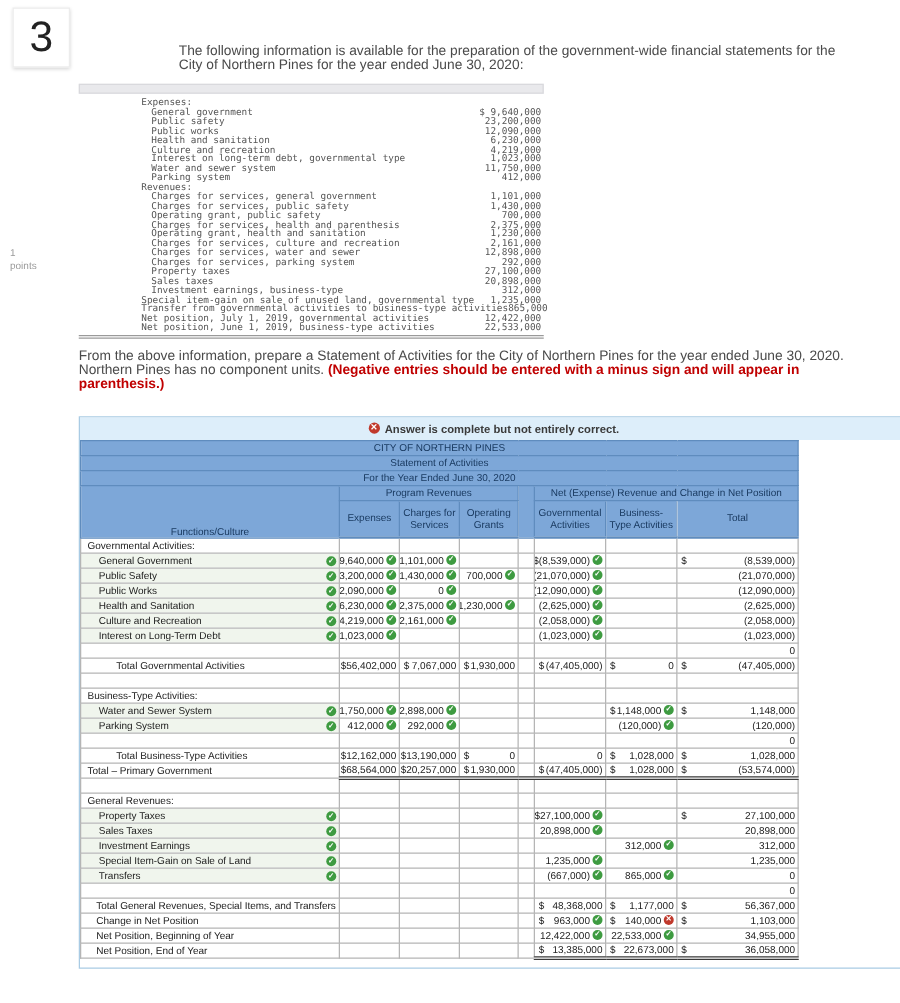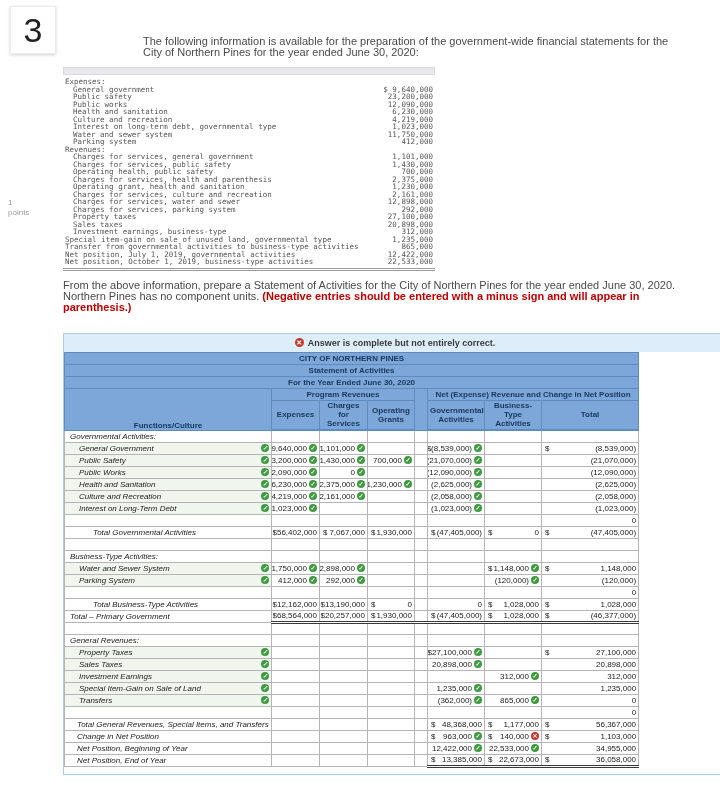--- a/index.html
+++ b/index.html
@@ -17,46 +17,46 @@
   .points { position:absolute; left:8px; top:198px; font-size:8px; color:#9a9a9a; line-height:10px; }
   .content { position:absolute; left:63px; top:36px; width:642px; }
   .intro { margin:0 0 0 80px; width:530px; font-size:11px; line-height:11px; color:#4a4a4a; }
   .datablock { margin-top:9px; width:372px; }
   .datahead { height:8px; background:#e9e9ec; border:1px solid #d9d9dd; }
   .datarows {
     font-family:"DejaVu Sans Mono","Liberation Mono",monospace;
     font-size:7.5px; line-height:7.5px; color:#555;
     padding:3px 2px 2px 2px; border-bottom:3px double #9a9a9a;
   }
-  .drow { display:flex; justify-content:space-between; white-space:nowrap; }
+  .drow { display:flex; justify-content:space-between; white-space:nowrap;margin-left:48px; }
   .dlabel.ind1 { padding-left:8px; }
   .damount { text-align:center; }
   .instruction { margin-top:9px; width:640px; font-size:11px; line-height:11px; color:#4a4a4a; }
   .warn { color:#c00000; font-weight:bold; }
   .panel { margin-top:20px; width:664px; border:1px solid #a9cbe4; background:#fff; padding-bottom:6px; }
   .banner {
     background:#ddeefa; text-align:center; font-size:9px; font-weight:bold; color:#3a3a3a;
     padding:4px 0 4px 0; display:flex; align-items:center; justify-content:center; gap:4px;
   }
   .bicon {
     width:9px; height:9px; border-radius:50%; background:#c0392c; color:#fff;
     font-size:7px; line-height:9px; text-align:center; display:inline-block; font-weight:bold;
   }
   table.stmt { border-collapse:collapse; width:574px; font-size:8px; color:#222; table-layout:fixed; }
   table.stmt td, table.stmt th { border:1px solid #b5b5b5; padding:0 2px; height:12px; overflow:hidden; }
   table.stmt thead th {
-    background:#7da7d8; color:#17375d; font-weight:bold; text-align:center;
+    background:#7da7d8; color:#17375d; font-weight:normal; text-align:center;
     border-color:#5f8cbe; font-size:8px; line-height:9px;
   }
   th.titlecell { height:12px; }
   th.grphead { border-bottom:2px solid #17375d; height:14px; }
   tr.cols th { border-bottom:2px solid #17375d; height:30px; }
   th.fphead { text-align:left; vertical-align:bottom; padding:0 3px 2px 3px; }
   td.c-label { text-align:left; }
-  .lblwrap { display:flex; justify-content:space-between; align-items:flex-start;font-style:italic; }
+  .lblwrap { display:flex; justify-content:space-between; align-items:flex-end; }
   tr.r-item td.c-label { background:#f0f5ed; }
   tr.r-section td.c-label { font-size:8px; }
   .ind-section { padding-left:3px; } .ind-item { padding-left:12px; }
   .ind-total { padding-left:26px; } .ind-summary { padding-left:10px; }
   .amt { display:flex; align-items:center; justify-content:flex-end; }
   .cur { margin-right:auto; padding-left:1px; }
   .ic {
     width:8px; height:8px; border-radius:50%; color:#fff; font-size:6px; line-height:8px;
     text-align:center; display:inline-block; margin-left:2px; flex:0 0 8px; font-weight:bold;
   }
@@ -126,21 +126,21 @@
         </div>
         <div class="drow">
           <span class="dlabel ind1">Charges for services, general government</span>
           <span class="damount">1,101,000</span>
         </div>
         <div class="drow">
           <span class="dlabel ind1">Charges for services, public safety</span>
           <span class="damount">1,430,000</span>
         </div>
         <div class="drow">
-          <span class="dlabel ind1">Operating health, public safety</span>
+          <span class="dlabel ind1">Operating grant, public safety</span>
           <span class="damount">700,000</span>
         </div>
         <div class="drow">
           <span class="dlabel ind1">Charges for services, health and parenthesis</span>
           <span class="damount">2,375,000</span>
         </div>
         <div class="drow">
           <span class="dlabel ind1">Operating grant, health and sanitation</span>
           <span class="damount">1,230,000</span>
         </div>
@@ -174,21 +174,21 @@
         </div>
         <div class="drow">
           <span class="dlabel ind0">Transfer from governmental activities to business-type activities</span>
           <span class="damount">865,000</span>
         </div>
         <div class="drow">
           <span class="dlabel ind0">Net position, July 1, 2019, governmental activities</span>
           <span class="damount">12,422,000</span>
         </div>
         <div class="drow">
-          <span class="dlabel ind0">Net position, October 1, 2019, business-type activities</span>
+          <span class="dlabel ind0">Net position, June 1, 2019, business-type activities</span>
           <span class="damount">22,533,000</span>
         </div>
       </div>
   </div>
 
   <p class="instruction"><span>From the above information, prepare a Statement of Activities for the City of Northern Pines for the year ended June 30, 2020. Northern Pines has no component units. </span><span class="warn">(Negative entries should be entered with a minus sign and will appear in parenthesis.)</span></p>
 
   <div class="panel">
     <div class="banner">
       <span class="bicon">✕</span>
@@ -711,21 +711,21 @@
             </td>
             <td class="c-num k-biz">
               <div class="amt">
                 <span class="cur">$</span>
                 <span>1,028,000</span>
               </div>
             </td>
             <td class="c-num k-total">
               <div class="amt">
                 <span class="cur">$</span>
-                <span>(46,377,000)</span>
+                <span>(53,574,000)</span>
               </div>
             </td>
           </tr>
           <tr class="r-blank">
             <td class="c-label">
               <div class="lblwrap">
                 <span class="ind-section"></span>
               </div>
             </td>
             <td class="c-num k-expenses"></td>
@@ -854,21 +854,21 @@
                 <span class="ind-item">Transfers</span>
                 <span class="ic ic-check">✓</span>
               </div>
             </td>
             <td class="c-num k-expenses"></td>
             <td class="c-num k-charges"></td>
             <td class="c-num k-grants"></td>
             <td class="sepcol"></td>
             <td class="c-num k-gov">
               <div class="amt">
-                <span>(362,000)</span>
+                <span>(667,000)</span>
                 <span class="ic ic-check">✓</span>
               </div>
             </td>
             <td class="c-num k-biz">
               <div class="amt">
                 <span>865,000</span>
                 <span class="ic ic-check">✓</span>
               </div>
             </td>
             <td class="c-num k-total">

